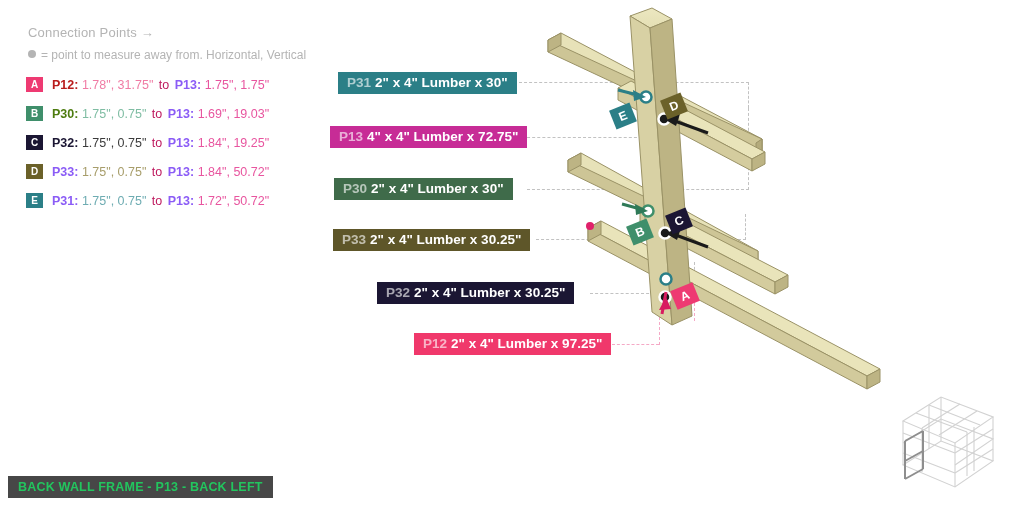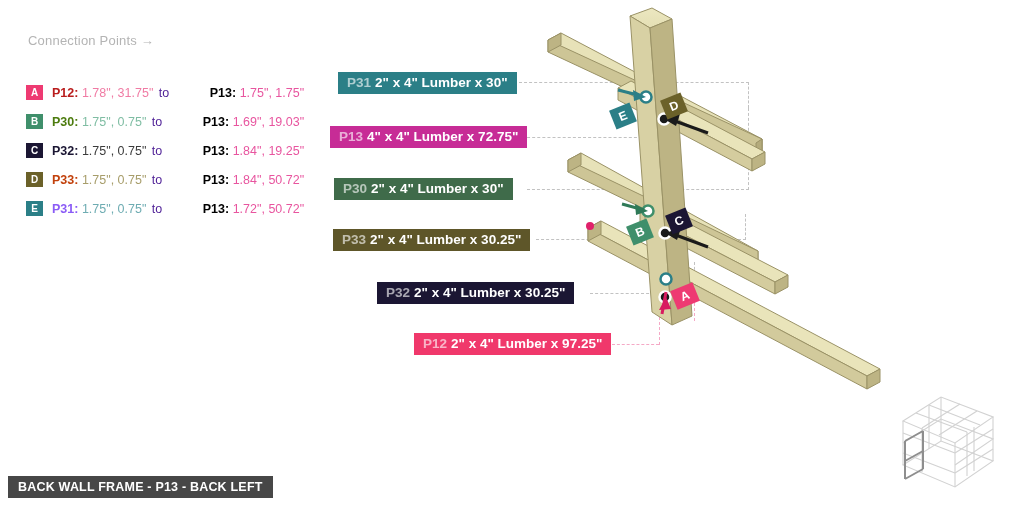--- a/index.html
+++ b/index.html
@@ -4,21 +4,21 @@
 <style>
   html,body{margin:0;padding:0;}
   body{
     width:1014px;height:505px;position:relative;overflow:hidden;
     background:#ffffff;
     font-family:"Liberation Sans","DejaVu Sans",sans-serif;
     -webkit-font-smoothing:antialiased;
   }
 
   
-  #legend{position:absolute;left:0;top:16px;width:330px;height:220px;}
+  #legend{position:absolute;left:0;top:8px;width:330px;height:220px;}
   .legend-title{
     position:absolute;left:28px;top:17px;
     font-size:13px;color:#b4b4b4;letter-spacing:.2px;white-space:nowrap;
   }
   .legend-sub{
     position:absolute;left:28px;top:40px;
     font-size:12px;color:#b4b4b4;white-space:nowrap;
   }
   .legend-sub .dotglyph{
     display:inline-block;width:8px;height:8px;border-radius:50%;
@@ -26,22 +26,22 @@
   }
   .legend-row{position:absolute;left:26px;height:17px;white-space:nowrap;}
   .badge{
     display:inline-block;width:17px;height:15px;line-height:15px;
     text-align:center;color:#ffffff;font-size:10px;font-weight:bold;
     vertical-align:2px;margin-right:9px;
   }
   .rowtext{display:inline-block;font-size:12.5px;vertical-align:1px;}
   .rowtext .src{font-weight:bold;}
   .rowtext .srcval{}
-  .rowtext .to{color:#4c1d95;padding:0 2px;}
-  .rowtext .dst{font-weight:bold;color:#000000;margin-left:35px;}
+  .rowtext .to{color:#be185d;padding:0 2px;}
+  .rowtext .dst{font-weight:bold;color:#8b5cf6;}
   .rowtext .dstval{color:#e8559f;}
 
   
   .callout{
     position:absolute;height:22px;line-height:22px;
     padding:0 9px;white-space:nowrap;color:#ffffff;
     font-size:13.5px;font-weight:bold;
   }
   .callout .code{font-weight:bold;opacity:.62;margin-right:4px;}
 
@@ -60,46 +60,49 @@
     position:absolute;width:22px;height:20px;line-height:20px;
     text-align:center;color:#fff;font-size:12px;font-weight:bold;
   }
 
   
   #thumb{position:absolute;left:893px;top:383px;width:110px;height:105px;}
 
   
   #titlebar{
     position:absolute;left:8px;top:476px;height:22px;line-height:22px;
-    background:#474747;color:#ffffff;padding:0 10px;
+    background:#474747;color:#22c55e;padding:0 10px;
     font-size:12.5px;font-weight:bold;letter-spacing:.2px;white-space:nowrap;
   }
 </style>
 </head>
 <body>
 
 <div id="legend">
 
   <div class="legend-title">Connection Points →</div>
 
+  <div class="legend-sub">
+    <span class="dotglyph"></span><span>= point to measure away from. Horizontal, Vertical</span>
+  </div>
 
   <div class="legend-row" id="row0" style="top:68px;">
     <span class="badge" style="background: rgb(238, 58, 114);">A</span><span class="rowtext"><span class="src" style="color: #b91c1c;">P12:</span> <span class="srcval" style="color: rgb(240, 123, 164);">1.78", 31.75"</span> <span class="to">to</span> <span class="dst">P13:</span> <span class="dstval">1.75", 1.75"</span></span>
   </div>
 
   <div class="legend-row" id="row1" style="top:97px;">
     <span class="badge" style="background: rgb(63, 143, 107);">B</span><span class="rowtext"><span class="src" style="color: #4d7c0f;">P30:</span> <span class="srcval" style="color: rgb(127, 189, 163);">1.75", 0.75"</span> <span class="to">to</span> <span class="dst">P13:</span> <span class="dstval">1.69", 19.03"</span></span>
   </div>
 
   <div class="legend-row" id="row2" style="top:126px;">
     <span class="badge" style="background: rgb(27, 22, 51);">C</span><span class="rowtext"><span class="src" style="color: rgb(27, 22, 51);">P32:</span> <span class="srcval" style="color: rgb(59, 59, 59);">1.75", 0.75"</span> <span class="to">to</span> <span class="dst">P13:</span> <span class="dstval">1.84", 19.25"</span></span>
   </div>
 
   <div class="legend-row" id="row3" style="top:155px;">
-    <span class="badge" style="background: rgb(107, 97, 41);">D</span><span class="rowtext"><span class="src" style="color: #c2410c;">P33:</span> <span class="srcval" style="color: rgb(167, 157, 106);">1.75", 0.75"</span> <span class="to">to</span> <span class="dst">P13:</span> <span class="dstval">1.84", 50.72"</span></span>
+    <span class="badge" style="background: rgb(107, 97, 41);">D</span><span class="rowtext"><span class="src" style="color: #8b5cf6;">P33:</span> <span class="srcval" style="color: rgb(167, 157, 106);">1.75", 0.75"</span> <span class="to">to</span> <span class="dst">P13:</span> <span class="dstval">1.84", 50.72"</span></span>
   </div>
 
   <div class="legend-row" id="row4" style="top:184px;">
     <span class="badge" style="background: rgb(43, 127, 135);">E</span><span class="rowtext"><span class="src" style="color: #8b5cf6;">P31:</span> <span class="srcval" style="color: rgb(110, 172, 178);">1.75", 0.75"</span> <span class="to">to</span> <span class="dst">P13:</span> <span class="dstval">1.72", 50.72"</span></span>
   </div>
 </div>
 
 <div class="leader" style="left:519px;top:82px;width:230px;"></div>
 <div class="leaderv" style="left:748px;top:82px;height:26px;"></div>
 

